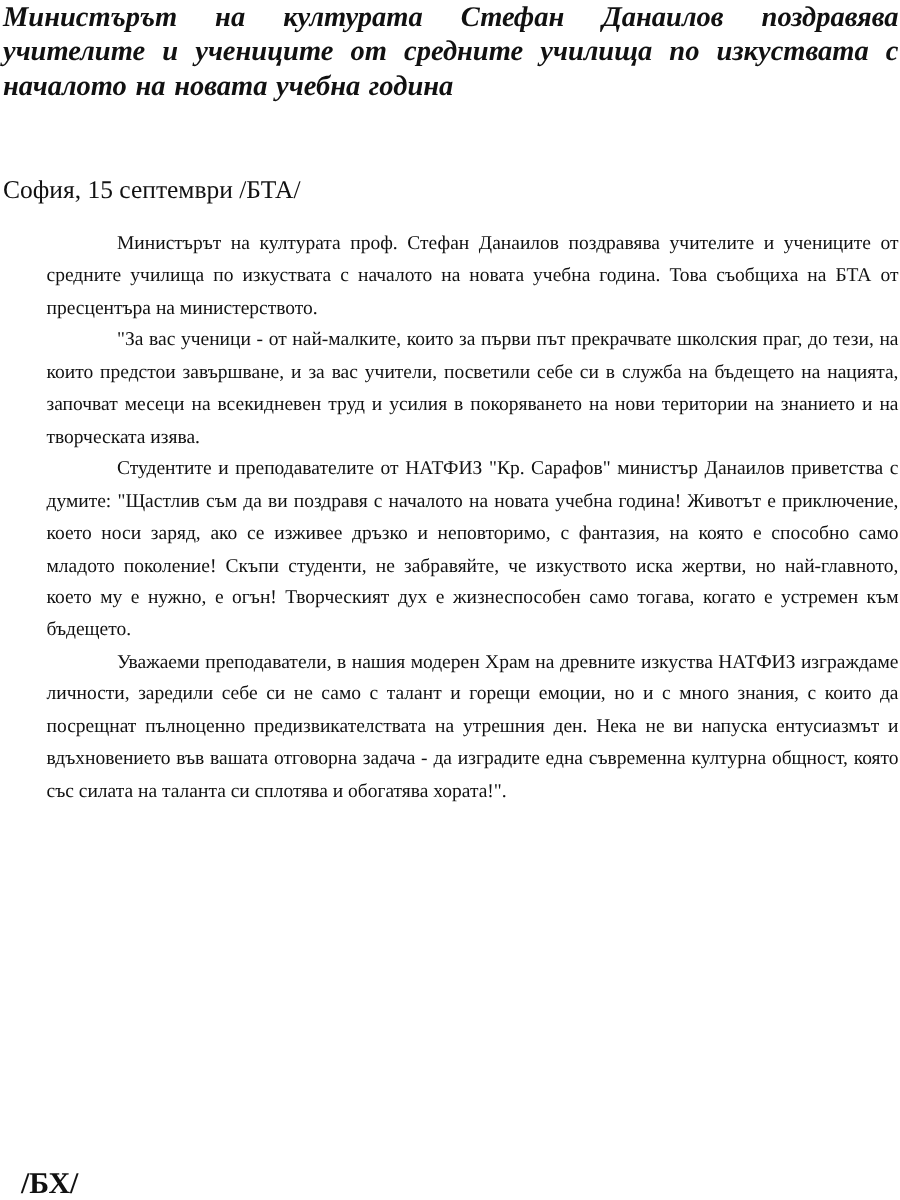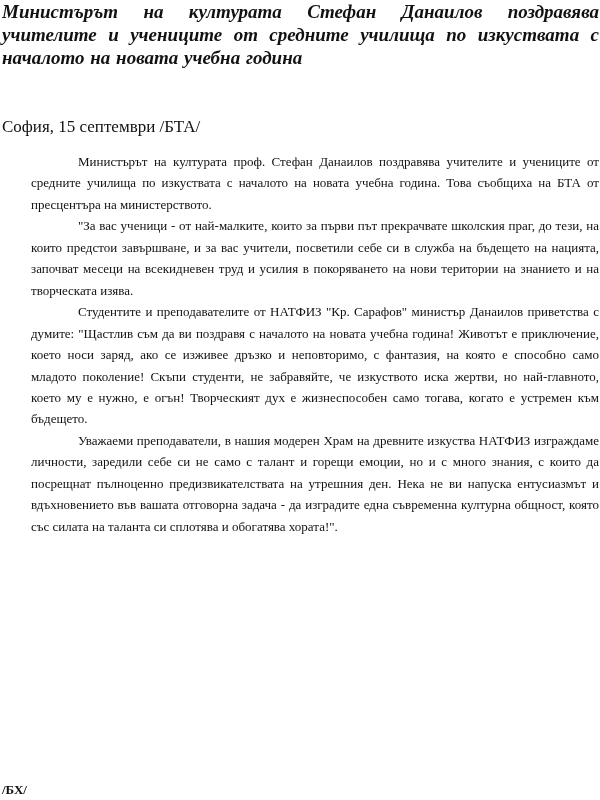--- a/index.html
+++ b/index.html
@@ -21,22 +21,22 @@
       font-size: 17px; font-weight: normal; line-height: 21px; margin: 0;
     }
     .body {
       position: absolute; left: 2px; right: 1px; top: 151px;
       font-size: 13px; line-height: 21.45px; margin-left: 29px;
     }
     .body p {
       margin: 0; text-indent: 47px; text-align: justify;
     }
     .signature {
-      position: absolute; left: 2px; top: 779px;
-      font-size: 13px; font-weight: bold; line-height: 21px; margin: 0;
+      position: absolute; left: 14px; top: 779px;
+      font-size: 20px; font-weight: bold; line-height: 21px; margin: 0;
     }
   </style>
 </head>
 <body>
 
 <div class="page">
   <h1 class="title">Министърът на културата Стефан Данаилов поздравява учителите и учениците от средните училища по изкуствата с началото на новата учебна година</h1>
 
   <p class="dateline">София, 15 септември /БТА/</p>
 

